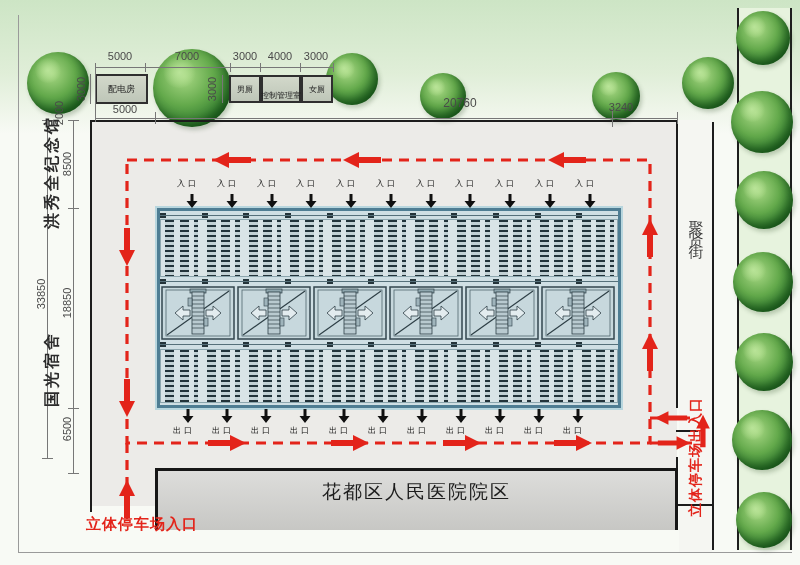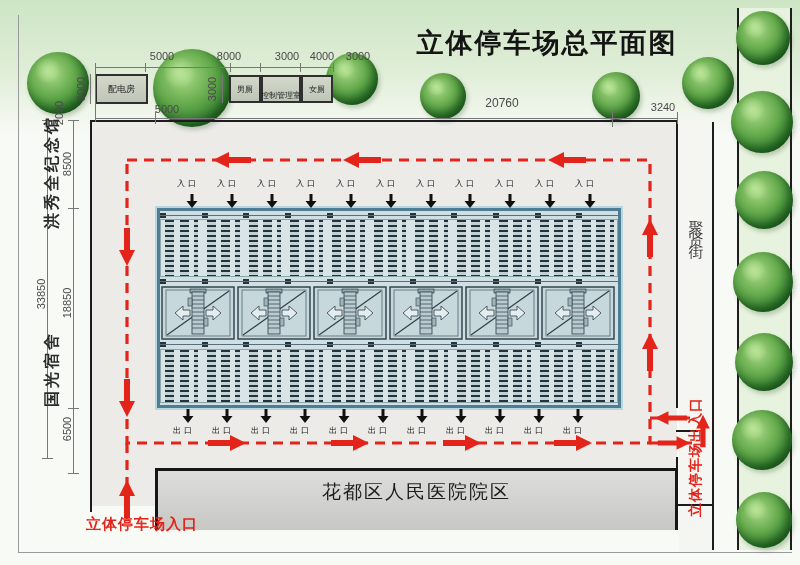--- a/index.html
+++ b/index.html
@@ -14,21 +14,21 @@
 
   .blk{background:#1c1c1c;}
   .frame{background:#9a9a9a;}
 
   .title1{font-size:27px;font-weight:bold;color:#141414;letter-spacing:2px;white-space:nowrap;}
   .title2{font-size:25px;font-weight:bold;color:#141414;letter-spacing:4px;white-space:nowrap;}
 
   .dim{color:#4a4a4a;font-size:11px;white-space:nowrap;}
   .dim-big{font-size:12px;}
   .vlabel{transform:translate(-50%,-50%) rotate(-90deg);white-space:nowrap;}
-  .ctr{transform:translate(-50%,-50%);margin-left:42px;}
+  .ctr{transform:translate(-50%,-50%);}
   .dimline{background:#777;}
   .tick{background:#777;}
 
   .landmark{font-size:16px;font-weight:bold;color:#2b2b2b;letter-spacing:3px;}
   .street-name{writing-mode:vertical-lr;text-orientation:upright;font-size:15px;color:#3c3c3c;letter-spacing:12px;white-space:nowrap;}
 
   .bld{box-sizing:border-box;border:2px solid #2f2f2f;background:linear-gradient(180deg,#d2d8ca,#bec6b8);
        display:flex;align-items:center;justify-content:center;color:#222;}
   .bld span{white-space:nowrap;}
 
@@ -68,21 +68,20 @@
 
 <div id="plan">
 
   <div class="abs green-top"></div>
   <div class="abs site-fill"></div>
   <div class="abs street-fill"></div>
 
   <div class="abs frame" style="left:18px;top:15px;width:1px;height:537px;"></div>
   <div class="abs frame" style="left:18px;top:552px;width:774px;height:1px;"></div>
 
-  <div class="abs title1 ctr" style="left:505px;top:43px;">立体停车场总平面图</div>
 
   <div class="abs tree-strip"></div>
 
   <div class="abs tree" style="left:27px;top:52px;width:62px;height:62px;"></div>
   <div class="abs tree" style="left:153px;top:49px;width:78px;height:78px;"></div>
   <div class="abs tree" style="left:326px;top:53px;width:52px;height:52px;"></div>
   <div class="abs tree" style="left:420px;top:73px;width:46px;height:46px;"></div>
   <div class="abs tree" style="left:592px;top:72px;width:48px;height:48px;"></div>
   <div class="abs tree" style="left:682px;top:57px;width:52px;height:52px;"></div>
 
@@ -116,21 +115,21 @@
     </div>
 
   <div class="abs dimline" style="left:95px;top:67px;width:238px;height:1px;"></div>
   <div class="abs tick" style="left:95px;top:63px;width:1px;height:9px;"></div>
   <div class="abs tick" style="left:145px;top:63px;width:1px;height:9px;"></div>
   <div class="abs tick" style="left:230px;top:63px;width:1px;height:9px;"></div>
   <div class="abs tick" style="left:260px;top:63px;width:1px;height:9px;"></div>
   <div class="abs tick" style="left:300px;top:63px;width:1px;height:9px;"></div>
   <div class="abs tick" style="left:333px;top:63px;width:1px;height:9px;"></div>
   <div class="abs dim ctr" style="left:120px;top:56px;">5000</div>
-  <div class="abs dim ctr" style="left:187px;top:56px;">8000</div>
+  <div class="abs dim ctr" style="left:187px;top:56px;">7000</div>
   <div class="abs dim ctr" style="left:245px;top:56px;">3000</div>
   <div class="abs dim ctr" style="left:280px;top:56px;">4000</div>
   <div class="abs dim ctr" style="left:316px;top:56px;">3000</div>
 
   <div class="abs dimline" style="left:95px;top:118px;width:583px;height:1px;"></div>
   <div class="abs tick" style="left:95px;top:66px;width:1px;height:56px;"></div>
   <div class="abs tick" style="left:155px;top:112px;width:1px;height:12px;"></div>
   <div class="abs tick" style="left:612px;top:109px;width:1px;height:18px;"></div>
   <div class="abs tick" style="left:677px;top:112px;width:1px;height:12px;"></div>
   <div class="abs dim ctr" style="left:125px;top:109px;">5000</div>

